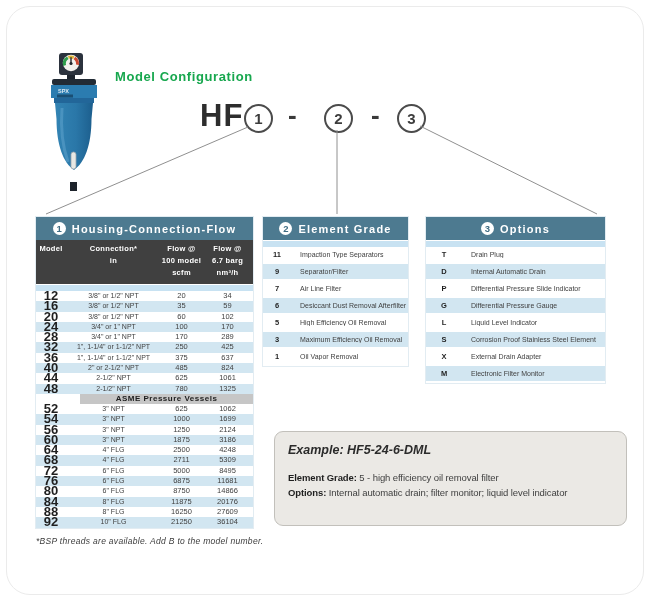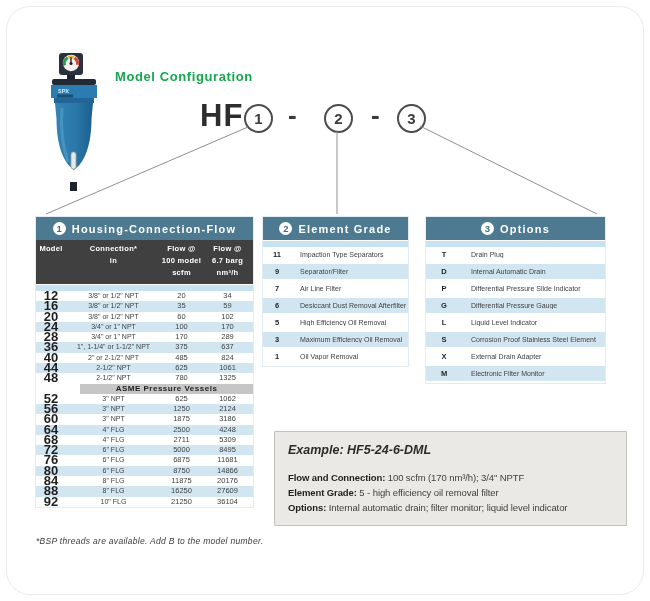--- a/index.html
+++ b/index.html
@@ -59,21 +59,21 @@
   .e-row{display:grid;height:17px;align-items:center;font-size:7px;color:#414141;
     box-sizing:border-box;border-bottom:2px solid #fff;}
   .element .e-row{grid-template-columns:28px 1fr;}
   .options .e-row{grid-template-columns:36px 1fr;}
   .e-row .code{text-align:center;font-weight:bold;color:#1f1f1f;font-size:7.5px;}
   .e-row .lbl{padding-left:9px;white-space:nowrap;overflow:hidden;}
   .e-rows .e-row:nth-child(even){background:#d2e6f1;}
 
   
   .example{position:absolute;left:274px;top:431px;width:353px;height:95px;box-sizing:border-box;
-    background:#ebe9e5;border:1.5px solid #c2c0bb;border-radius:1px;padding:11px 13px;}
+    background:#ebe9e5;border:1.5px solid #c2c0bb;border-radius:9px;padding:11px 13px;}
   .ex-title{font-size:12.5px;font-weight:bold;font-style:italic;color:#2b2b2b;margin-bottom:13px;}
   .ex-line{font-size:9.5px;letter-spacing:-.1px;color:#3f3f3f;line-height:15px;white-space:nowrap;}
   .ex-label{font-weight:bold;color:#1f1f1f;}
 
   
   .footnote{position:absolute;left:36px;top:536px;font-size:8.5px;font-style:italic;
     color:#3c3c3c;line-height:11px;letter-spacing:.3px;}
 </style>
 </head>
 <body>
@@ -177,20 +177,26 @@
         <span>100</span>
         <span>170</span>
       </div>
     <div class="h-row h-grid">
         <span class="m">28</span>
         <span class="cn">3/4" or 1" NPT</span>
         <span>170</span>
         <span>289</span>
       </div>
     <div class="h-row h-grid">
+        <span class="m">32</span>
+        <span class="cn">1", 1-1/4" or 1-1/2" NPT</span>
+        <span>250</span>
+        <span>425</span>
+      </div>
+    <div class="h-row h-grid">
         <span class="m">36</span>
         <span class="cn">1", 1-1/4" or 1-1/2" NPT</span>
         <span>375</span>
         <span>637</span>
       </div>
     <div class="h-row h-grid">
         <span class="m">40</span>
         <span class="cn">2" or 2-1/2" NPT</span>
         <span>485</span>
         <span>824</span>
@@ -210,20 +216,26 @@
   </div>
   <div class="asme">ASME Pressure Vessels</div>
   <div class="h-rows">
     <div class="h-row h-grid">
         <span class="m">52</span>
         <span class="cn">3" NPT</span>
         <span>625</span>
         <span>1062</span>
       </div>
     <div class="h-row h-grid">
+        <span class="m">54</span>
+        <span class="cn">3" NPT</span>
+        <span>1000</span>
+        <span>1699</span>
+      </div>
+    <div class="h-row h-grid">
         <span class="m">56</span>
         <span class="cn">3" NPT</span>
         <span>1250</span>
         <span>2124</span>
       </div>
     <div class="h-row h-grid">
         <span class="m">60</span>
         <span class="cn">3" NPT</span>
         <span>1875</span>
         <span>3186</span>
@@ -354,20 +366,19 @@
       </div>
     <div class="e-row">
         <span class="code">M</span>
         <span class="lbl">Electronic Filter Monitor</span>
       </div>
   </div>
 </div>
 
 <div class="example">
   <div class="ex-title">Example: HF5-24-6-DML</div>
-  <div class="ex-line"><span class="ex-label">Flow and Connection:</span><span> 100 scfm (170 nm³/h); 3/4" NPTF</span></div>
   <div class="ex-line"><span class="ex-label">Element Grade:</span><span> 5 - high efficiency oil removal filter</span></div>
   <div class="ex-line"><span class="ex-label">Options:</span><span> Internal automatic drain; filter monitor; liquid level indicator</span></div>
 </div>
 
 <div class="footnote">
   <div>*BSP threads are available. Add B to the model number.</div>
 </div>
 
 </body></html>

